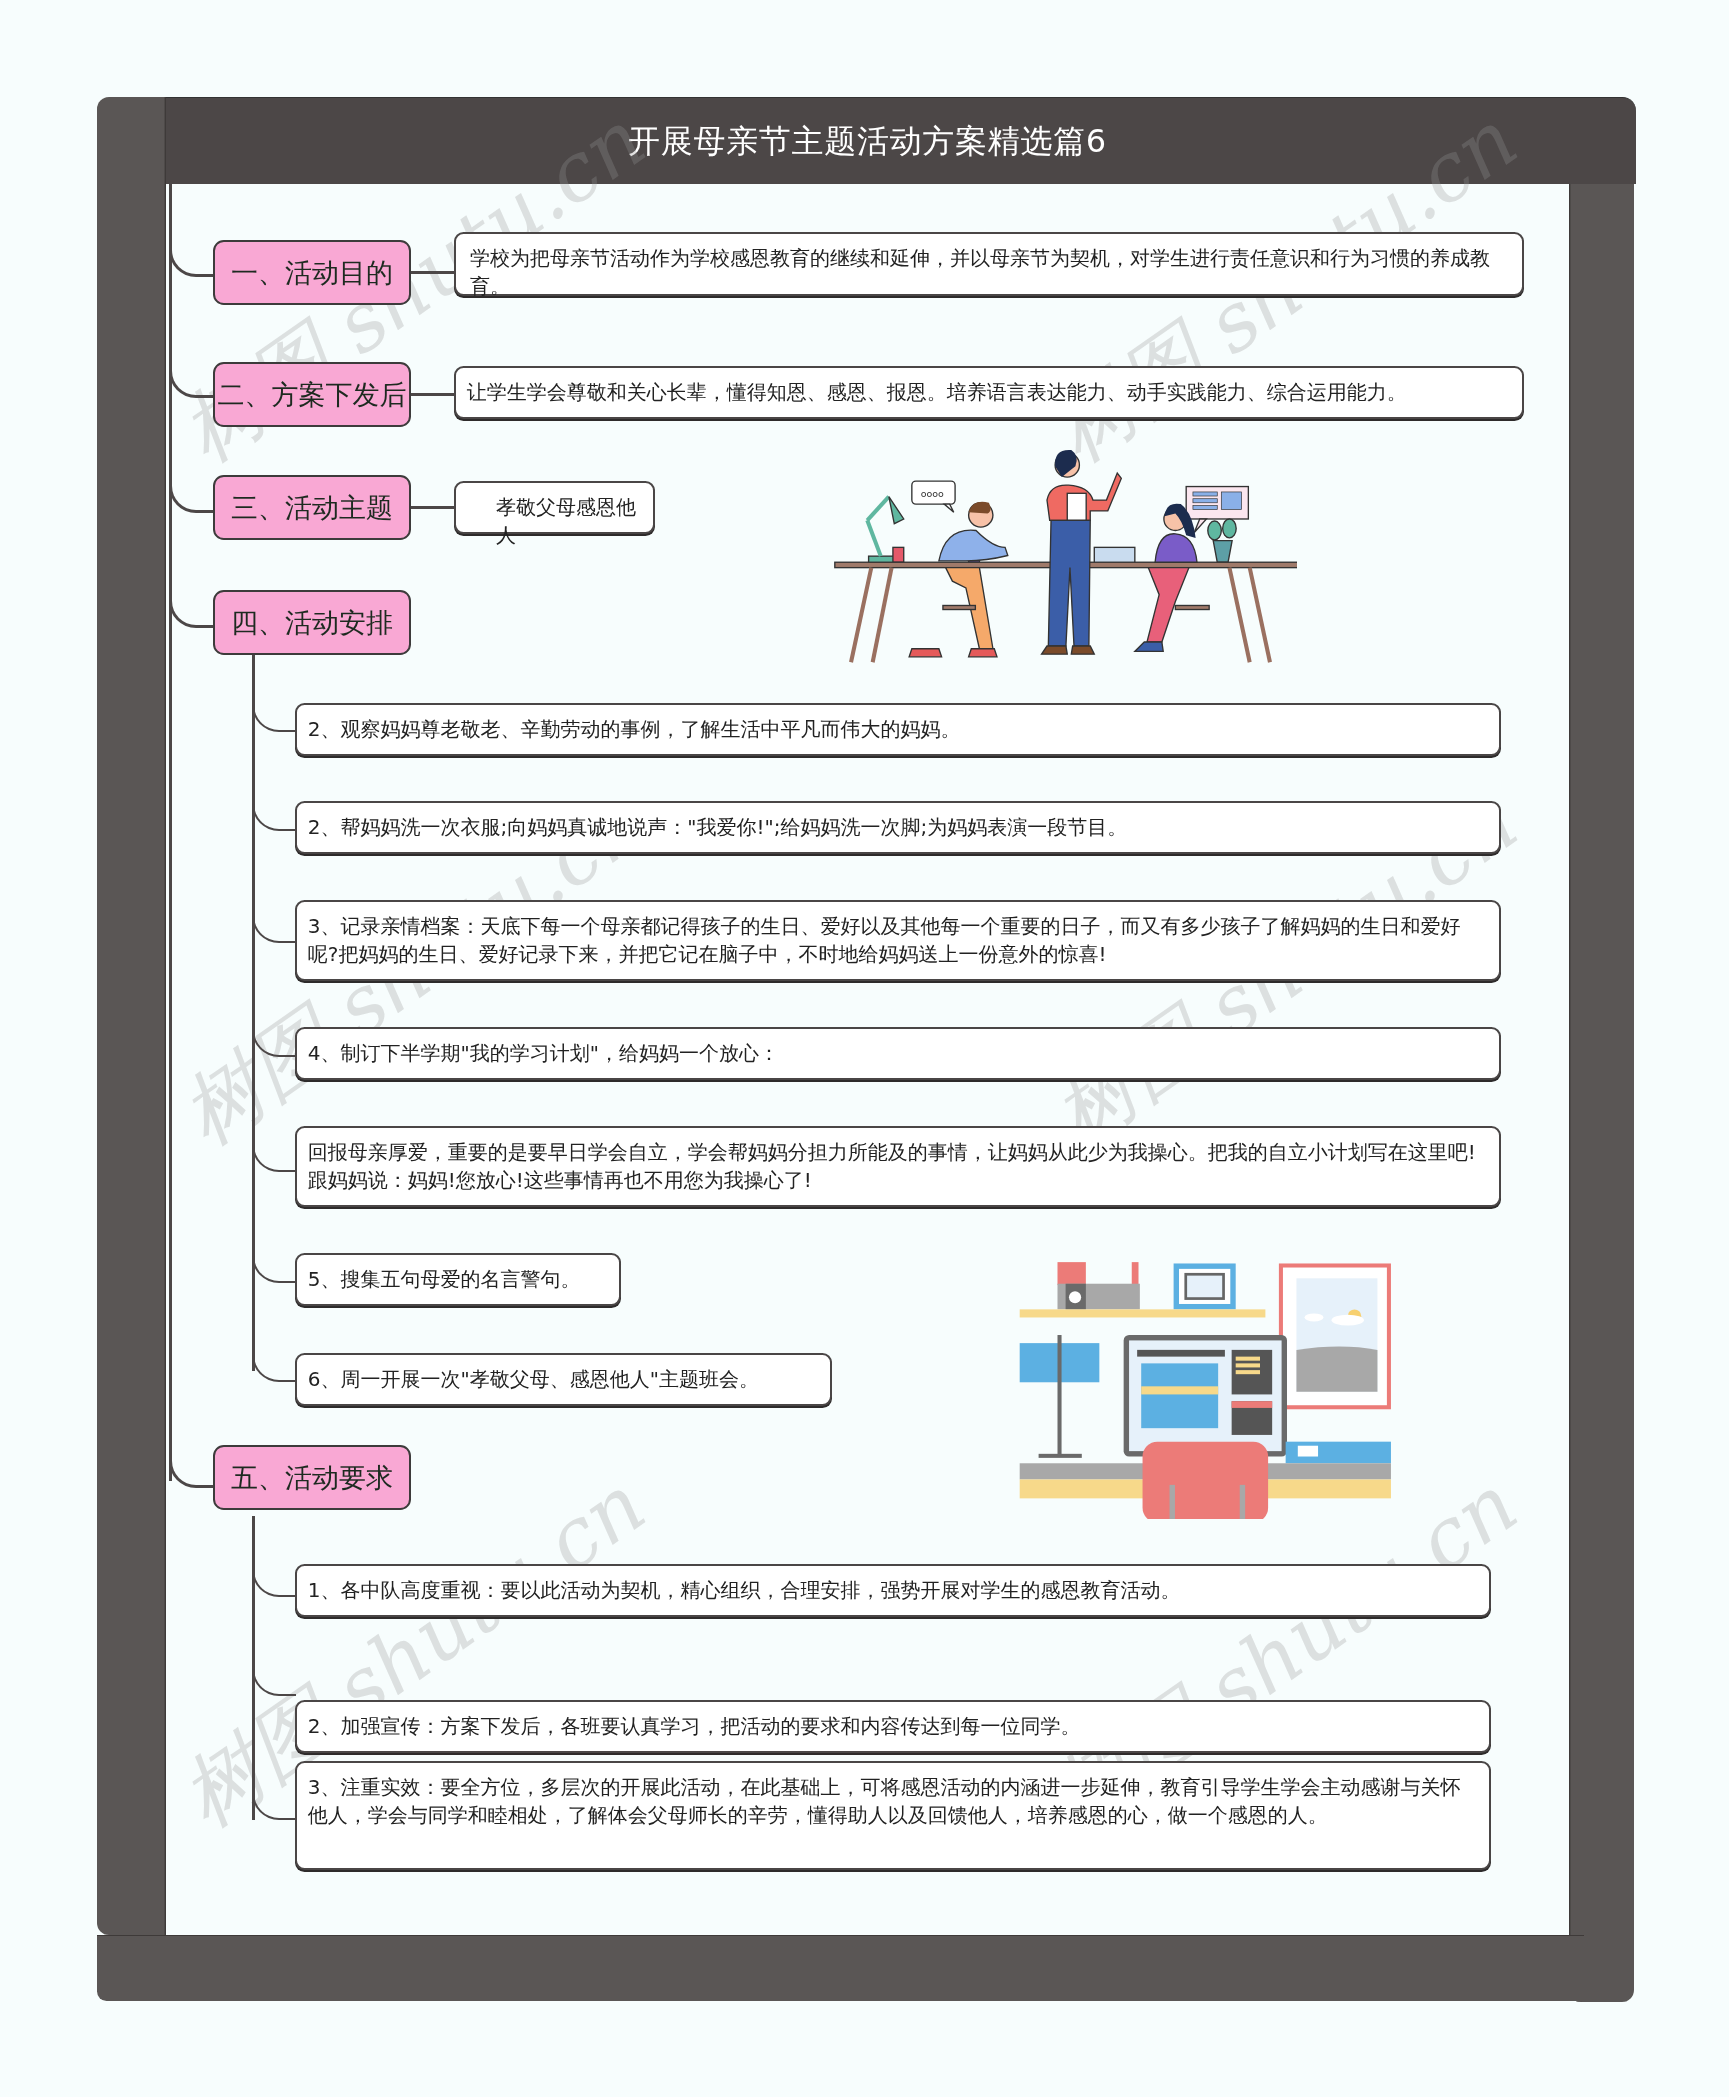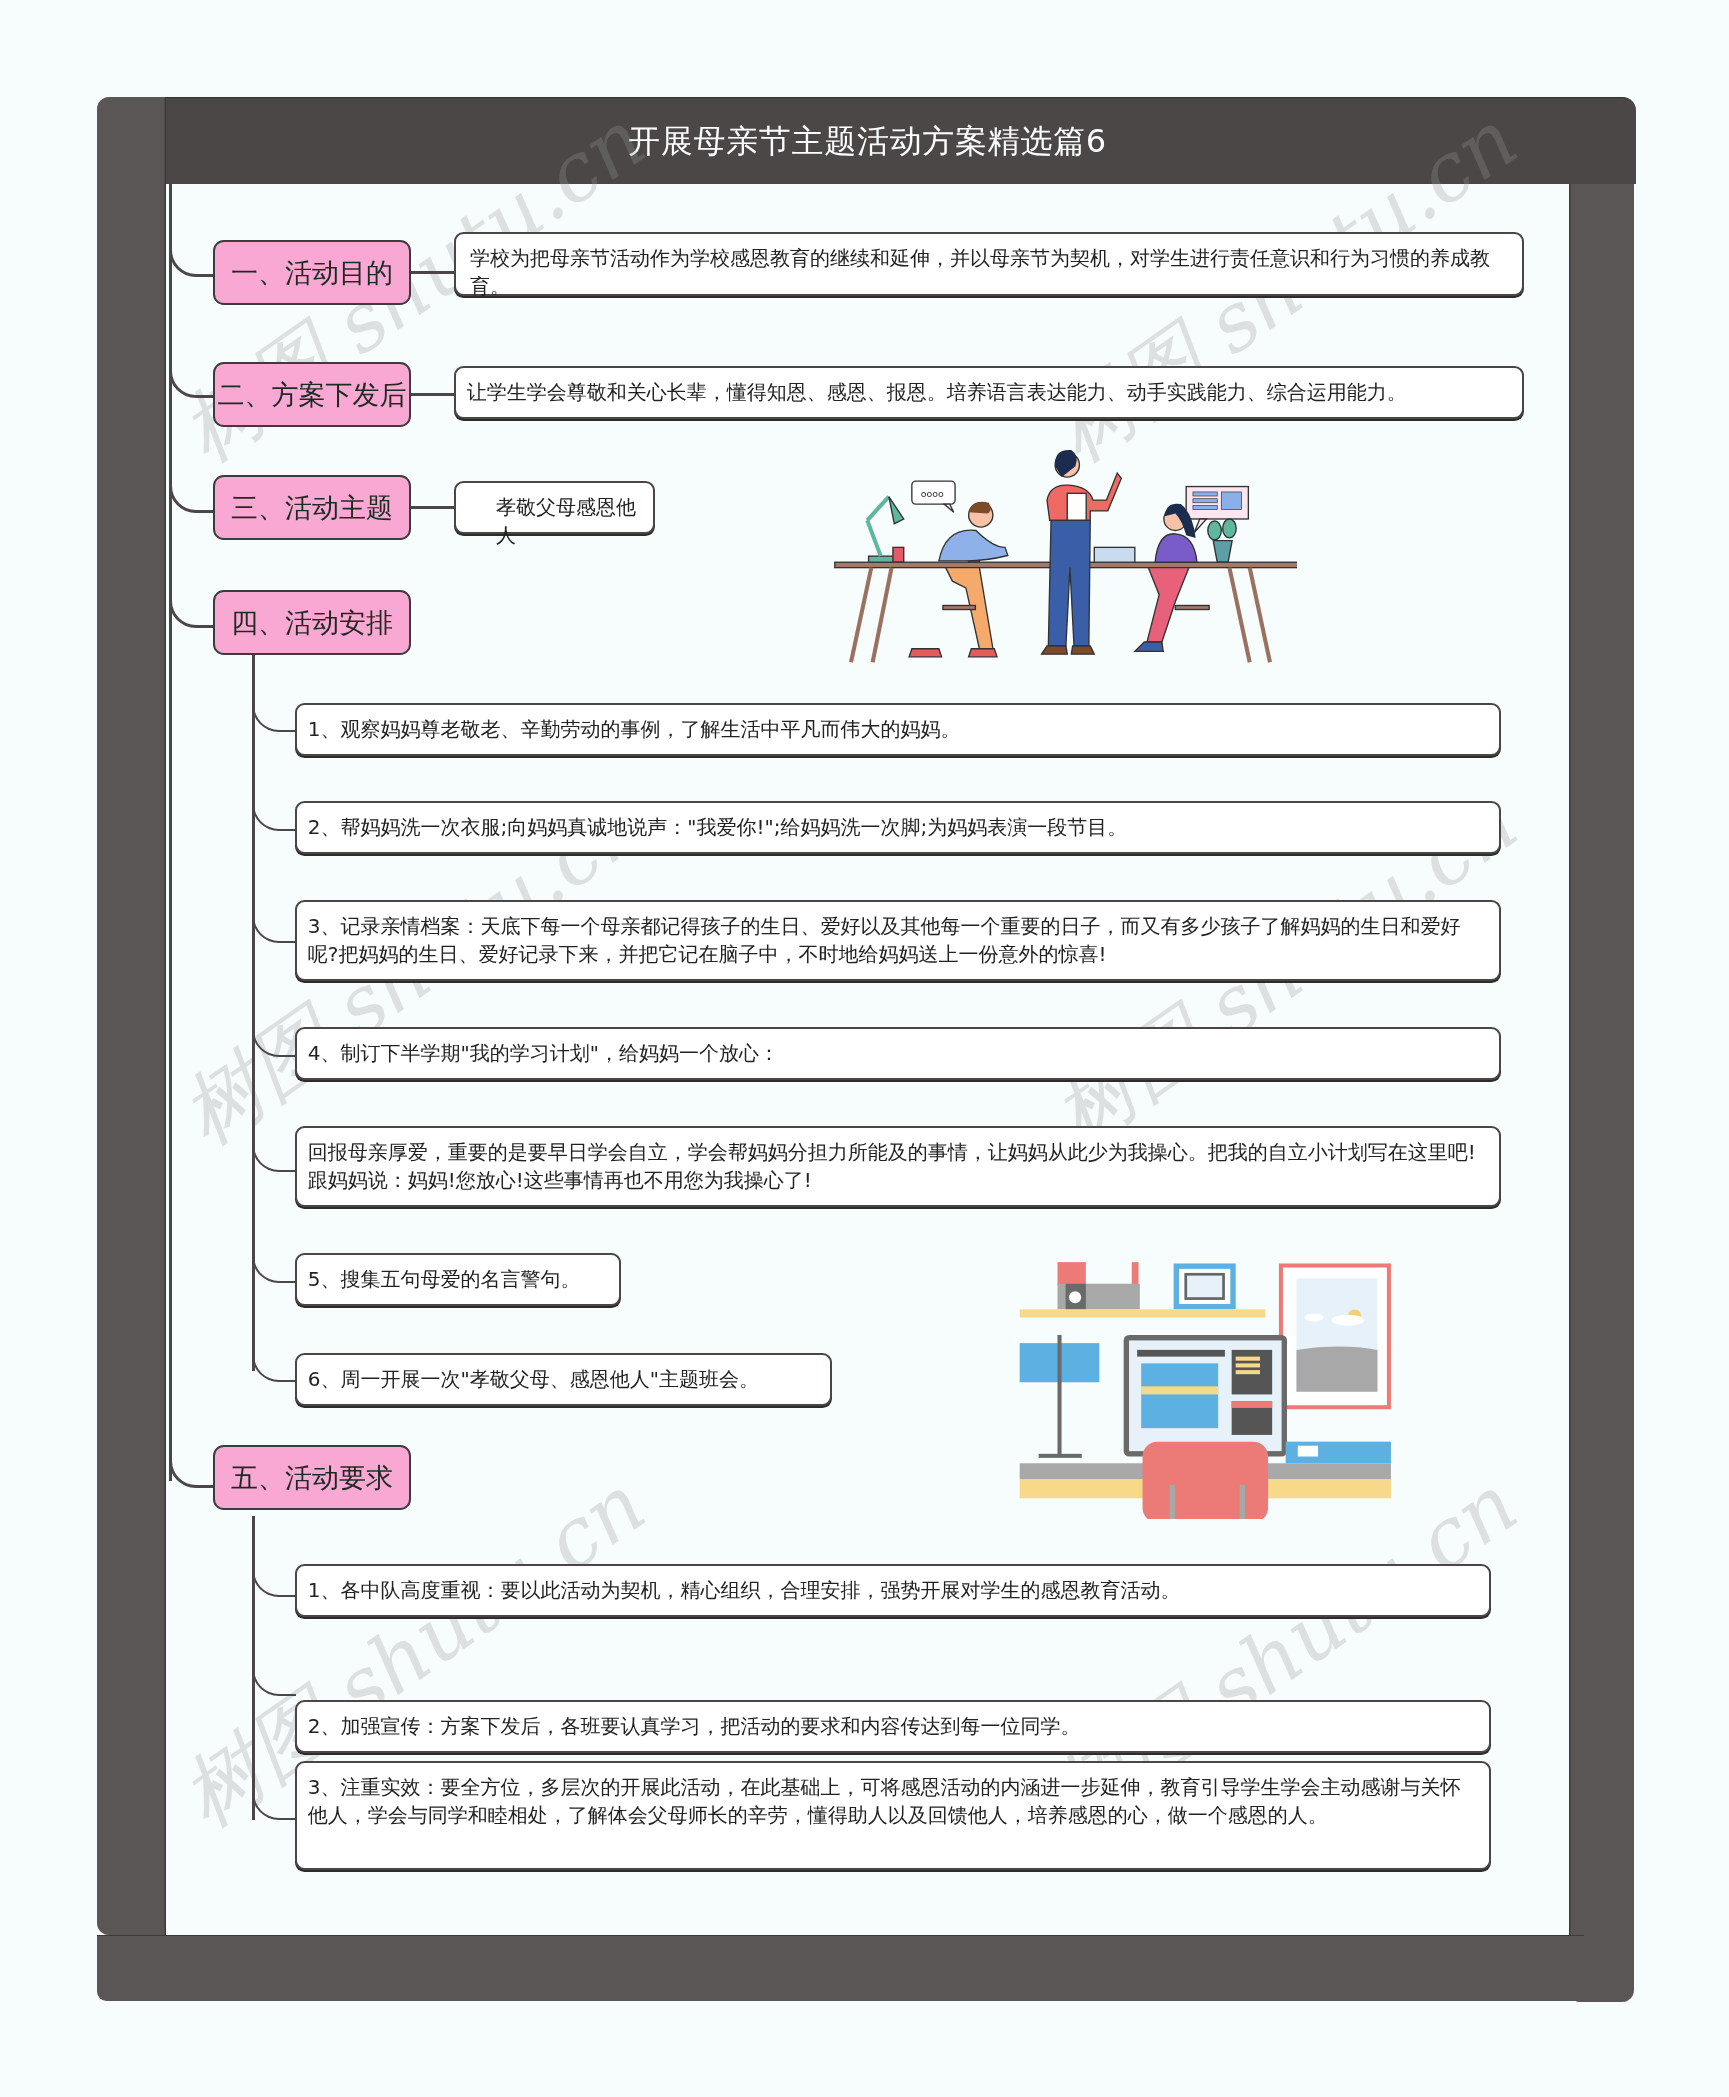--- a/index.html
+++ b/index.html
@@ -54,21 +54,21 @@
 <div class="leaf" style="left:454px;top:366px;width:1070px;height:53px;">让学生学会尊敬和关心长辈，懂得知恩、感恩、报恩。培养语言表达能力、动手实践能力、综合运用能力。</div>
 
 <div class="l1" style="top:475px;">三、活动主题</div>
 <div class="hline" style="left:411px;top:506px;width:43px;"></div>
 <div class="leaf" style="left:454px;top:481px;width:201px;height:53px;padding-left:40px;">孝敬父母感恩他人</div>
 
 <div class="l1" style="top:590px;">四、活动安排</div>
 <div class="vline" style="left:252px;top:655px;height:716px;"></div>
 
 <div class="curve" style="left:252px;top:703px;width:42px;height:27px;border-width:2.7px;"></div>
-<div class="leaf" style="left:295px;top:703px;width:1206px;height:53px;">1、观察妈妈尊老敬老、辛勤劳动的事例，了解生活中平凡而伟大的妈妈。</div>
+<div class="leaf" style="left:295px;top:703px;width:1206px;height:53px;">2、观察妈妈尊老敬老、辛勤劳动的事例，了解生活中平凡而伟大的妈妈。</div>
 
 <div class="curve" style="left:252px;top:801px;width:42px;height:28px;border-width:2.7px;"></div>
 <div class="leaf" style="left:295px;top:801px;width:1206px;height:53px;">2、帮妈妈洗一次衣服;向妈妈真诚地说声："我爱你!";给妈妈洗一次脚;为妈妈表演一段节目。</div>
 
 <div class="curve" style="left:252px;top:905px;width:42px;height:36px;border-width:2.7px;"></div>
 <div class="leaf" style="left:295px;top:900px;width:1206px;height:81px;">3、记录亲情档案：天底下每一个母亲都记得孩子的生日、爱好以及其他每一个重要的日子，而又有多少孩子了解妈妈的生日和爱好呢?把妈妈的生日、爱好记录下来，并把它记在脑子中，不时地给妈妈送上一份意外的惊喜!</div>
 
 <div class="curve" style="left:252px;top:1027px;width:42px;height:28px;border-width:2.7px;"></div>
 <div class="leaf" style="left:295px;top:1027px;width:1206px;height:53px;">4、制订下半学期"我的学习计划"，给妈妈一个放心：</div>
 

